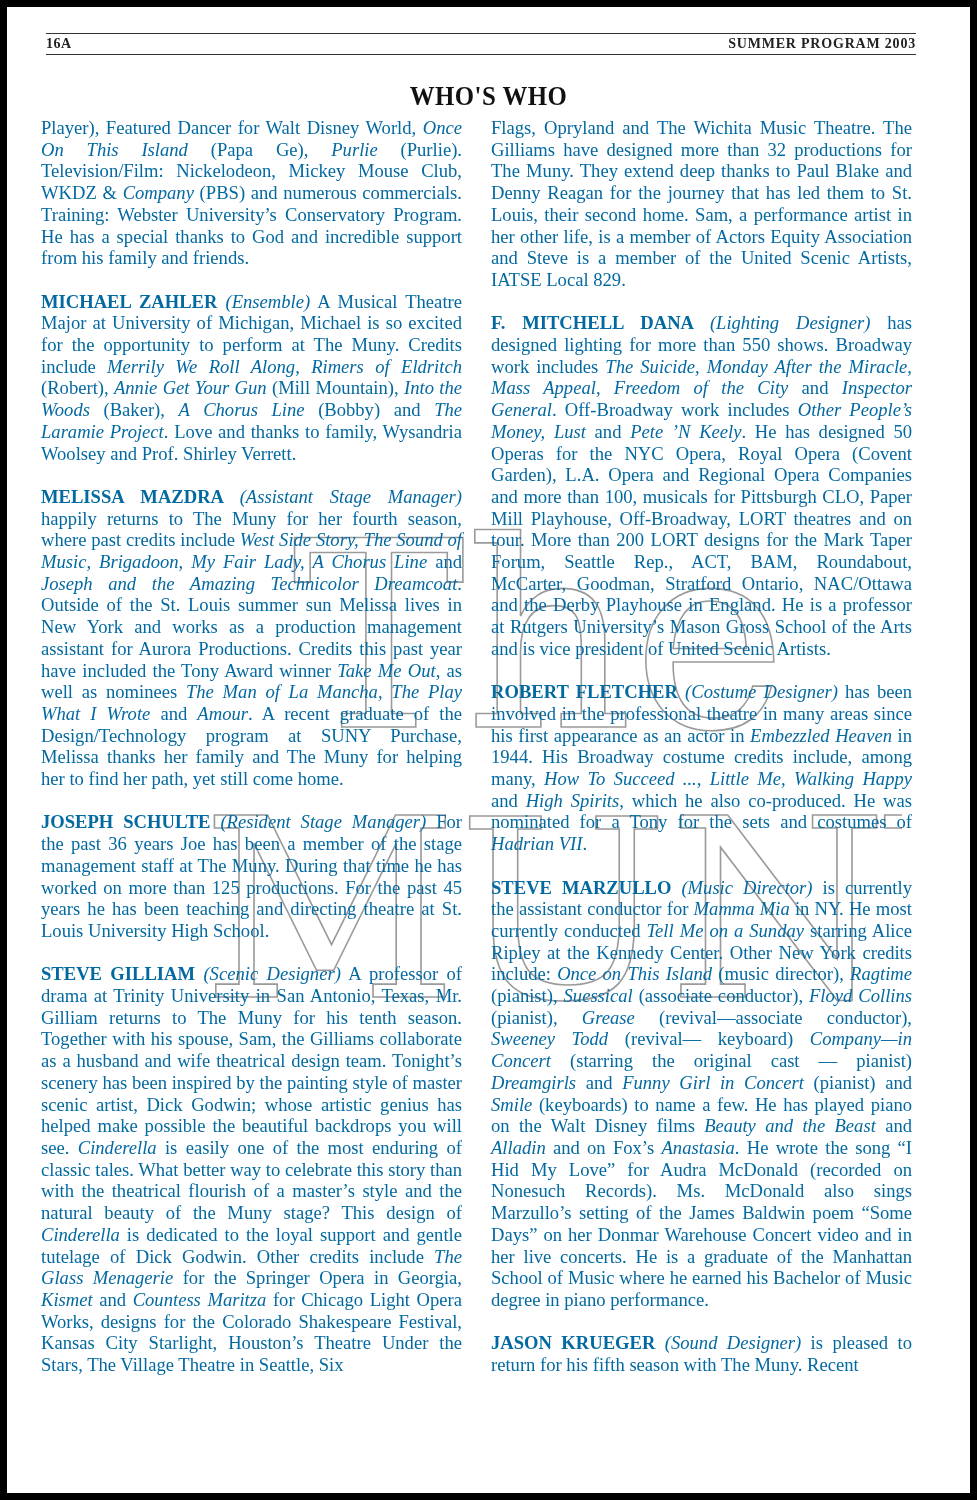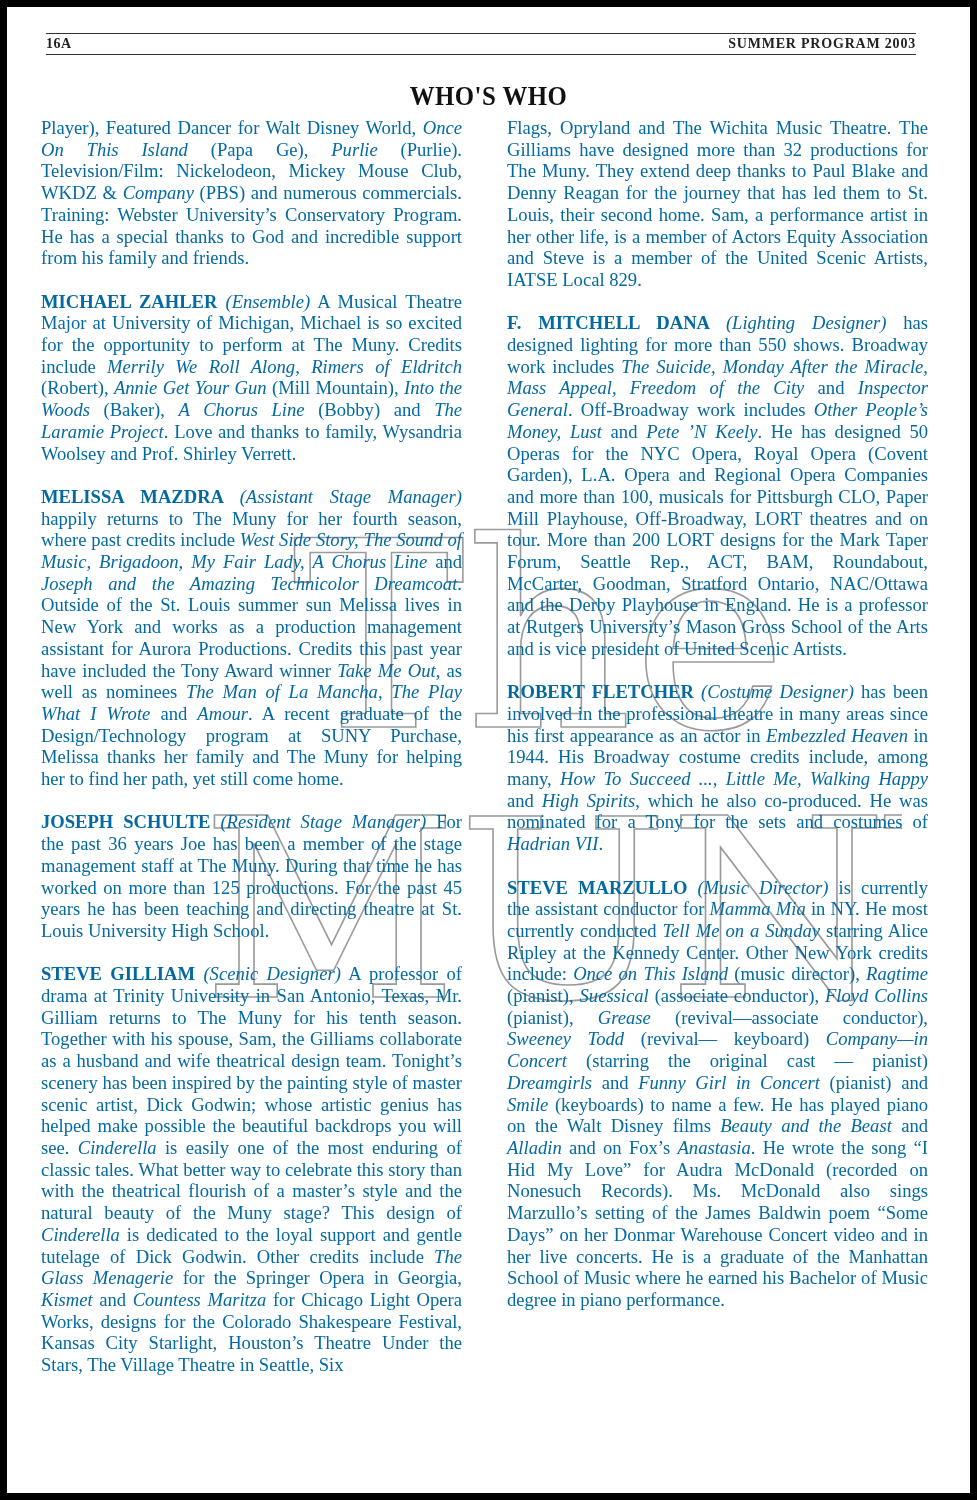--- a/index.html
+++ b/index.html
@@ -48,21 +48,21 @@
     top: 110px;
     width: 421px;
     font-family: "Liberation Serif", serif;
     font-size: 18.6px;
     line-height: 21.7px;
     text-align: justify;
     color: #0369a1;
     z-index: 2;
   }
   .col.left { left: 34px; }
-  .col.right { left: 500px; }
+  .col.right { left: 484px; }
   .col p { margin: 0 0 21.7px 0; }
   .col p:last-child { margin-bottom: 8px; }
   .name { font-weight: bold; }
   .role, i { font-style: italic; }
   .watermark {
     position: absolute;
     left: 175px; top: 490px;
     width: 720px; height: 520px;
     z-index: 1;
     pointer-events: none;
@@ -100,16 +100,17 @@
         <p><span class="name">STEVE GILLIAM </span><span class="role">(Scenic Designer)</span><span> A professor of drama at Trinity University in San Antonio, Texas, Mr. Gilliam returns to The Muny for his tenth season.  Together with his spouse, Sam, the Gilliams collaborate as a husband and wife theatrical design team.  Tonight’s scenery has been inspired by the painting style of master scenic artist, Dick Godwin; whose artistic genius has helped make possible the beautiful backdrops you will see.  </span><i>Cinderella</i><span> is easily one of the most enduring of classic tales.  What better way to celebrate this story than with the theatrical flourish of a master’s style and the natural beauty of the Muny stage?  This design of </span><i>Cinderella</i><span> is dedicated to the loyal support and gentle tutelage of Dick Godwin.  Other credits include </span><i>The Glass Menagerie</i><span> for the Springer Opera in Georgia, </span><i>Kismet</i><span> and </span><i>Countess Maritza</i><span> for Chicago Light Opera Works, designs for the Colorado Shakespeare Festival, Kansas City Starlight, Houston’s Theatre Under the Stars, The Village Theatre in Seattle, Six</span></p>
       </div>
   </div>
 
   <div class="col right">
     <p><span>Flags, Opryland and The Wichita Music Theatre. The Gilliams have designed more than 32 productions for The Muny. They extend deep thanks to Paul Blake and Denny Reagan for the journey that has led them to St. Louis, their second home. Sam, a performance artist in her other life, is a member of Actors Equity Association and Steve is a member of the United Scenic Artists, IATSE Local 829.</span></p>
     <div>
         <p><span class="name">F. MITCHELL DANA </span><span class="role">(Lighting Designer)</span><span> has designed lighting for more than 550 shows. Broadway work includes </span><i>The Suicide, Monday After the Miracle, Mass Appeal, Freedom of the City</i><span> and </span><i>Inspector General</i><span>. Off-Broadway work includes </span><i>Other People’s Money, Lust</i><span> and </span><i>Pete ’N Keely</i><span>. He has designed 50 Operas for the NYC Opera, Royal Opera (Covent Garden), L.A. Opera and Regional Opera Companies and more than 100, musicals for Pittsburgh CLO, Paper Mill Playhouse, Off-Broadway, LORT theatres and on tour. More than 200 LORT designs for the Mark Taper Forum, Seattle Rep., ACT, BAM, Roundabout, McCarter, Goodman, Stratford Ontario, NAC/Ottawa and the Derby Playhouse in England. He is a professor at Rutgers University’s Mason Gross School of the Arts and is vice president of United Scenic Artists.</span></p>
         <p><span class="name">ROBERT FLETCHER </span><span class="role">(Costume Designer)</span><span> has been involved in the professional theatre in many areas since his first appearance as an actor in </span><i>Embezzled Heaven</i><span> in 1944. His Broadway costume credits include, among many, </span><i>How To Succeed ..., Little Me, Walking Happy</i><span> and </span><i>High Spirits</i><span>, which he also co-produced. He was nominated for a Tony for the sets and costumes of </span><i>Hadrian VII</i><span>.</span></p>
         <p><span class="name">STEVE MARZULLO </span><span class="role">(Music Director)</span><span> is currently the assistant conductor for </span><i>Mamma Mia</i><span> in NY. He most currently conducted </span><i>Tell Me on a Sunday</i><span> starring Alice Ripley at the Kennedy Center. Other New York credits include: </span><i>Once on This Island</i><span> (music director), </span><i>Ragtime</i><span> (pianist), </span><i>Suessical</i><span> (associate conductor), </span><i>Floyd Collins</i><span> (pianist), </span><i>Grease</i><span> (revival—associate conductor), </span><i>Sweeney Todd</i><span> (revival— keyboard) </span><i>Company—in Concert</i><span> (starring the original cast — pianist) </span><i>Dreamgirls</i><span> and </span><i>Funny Girl in Concert</i><span> (pianist) and </span><i>Smile</i><span> (keyboards) to name a few. He has played piano on the Walt Disney films </span><i>Beauty and the Beast</i><span> and </span><i>Alladin</i><span> and on Fox’s </span><i>Anastasia</i><span>. He wrote the song “I Hid My Love” for Audra McDonald (recorded on Nonesuch Records). Ms. McDonald also sings Marzullo’s setting of the James Baldwin poem “Some Days” on her Donmar Warehouse Concert video and in her live concerts. He is a graduate of the Manhattan School of Music where he earned his Bachelor of Music degree in piano performance.</span></p>
+        <p><span class="name">JASON KRUEGER </span><span class="role">(Sound Designer)</span><span> is pleased to return for his fifth season with The Muny. Recent</span></p>
       </div>
   </div>
 
 </div>
 
 </body></html>

